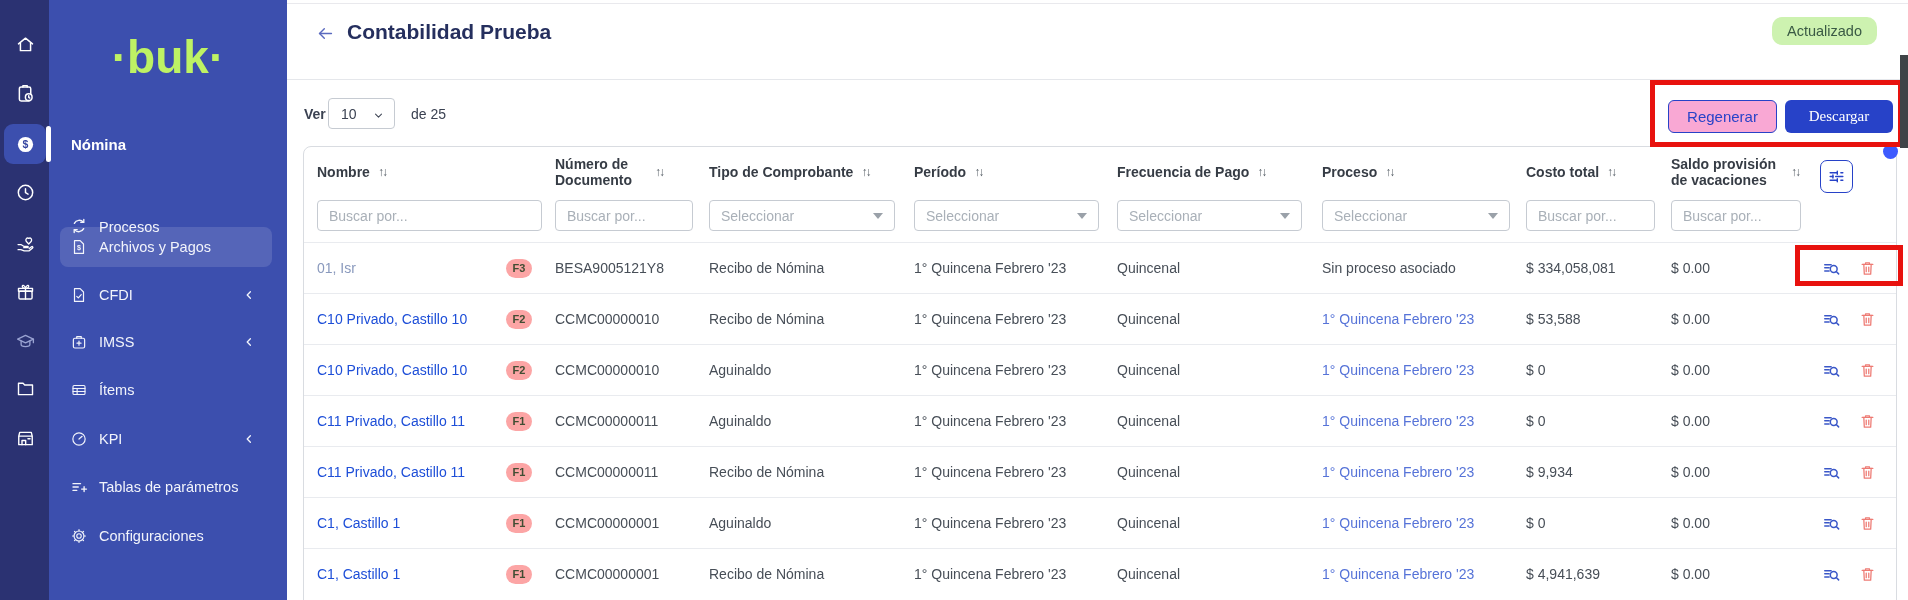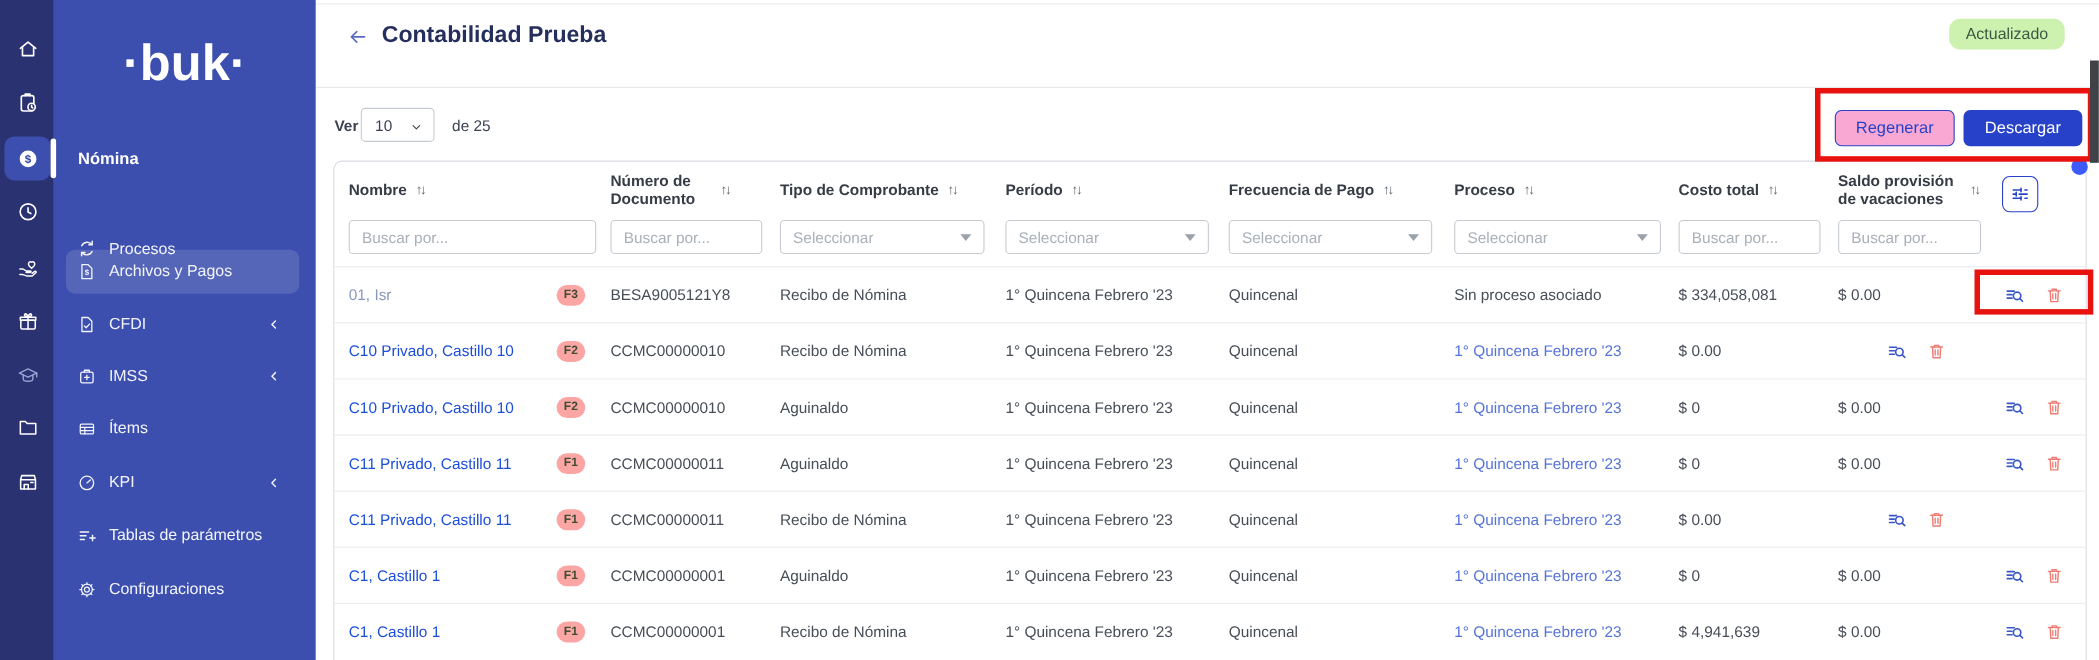--- a/index.html
+++ b/index.html
@@ -5,21 +5,21 @@
   * { margin:0; padding:0; box-sizing:border-box; }
   html,body { width:1908px; height:600px; overflow:hidden; background:#fff;
     font-family:"Liberation Sans", sans-serif; }
   
   #rail { position:absolute; left:0; top:0; width:49px; height:600px; background:#2b3272; z-index:3; }
   .rail-icon { position:absolute; left:8px; width:34px; height:34px; display:flex; align-items:center; justify-content:center; color:#fff; }
   .rail-icon svg { width:21px; height:21px; }
   .rail-icon.active-bg { background:#3c4fae; border-radius:9px; left:4px; width:42px; height:40px; }
   .rail-indicator { position:absolute; left:46px; width:5px; border-radius:3px; background:#fff; z-index:4; }
   #panel { position:absolute; left:49px; top:0; width:238px; height:600px; background:#3c4fae; z-index:2; }
-  #logo { position:absolute; left:0; top:30px; width:238px; text-align:center; color:#ffffff; font-size:46px; font-weight:600; }
+  #logo { position:absolute; left:0; top:30px; width:238px; text-align:center; color:#bef264; font-size:46px; font-weight:600; }
   #section-title { position:absolute; left:22px; top:136px; color:#fff; font-size:15px; font-weight:700; }
   .menu-item { position:absolute; left:11px; width:212px; height:40px; display:flex; align-items:center; color:#f2f4fb; font-size:14.5px; border-radius:8px; }
   .menu-item .mi-icon { width:18px; height:18px; margin-left:10px; margin-right:11px; flex:none; }
   .menu-item .mi-icon svg { width:18px; height:18px; display:block; }
   .menu-item.active { background:rgba(255,255,255,0.13); }
   .menu-item .chev { margin-left:auto; margin-right:17px; width:12px; height:12px; }
   .menu-item .chev svg { width:12px; height:12px; display:block; }
   
   #main { position:absolute; left:287px; top:0; right:0; height:600px; background:#fff; }
   #topline { position:absolute; left:0; top:3px; right:0; height:1px; background:#e9e9ed; }
@@ -29,21 +29,21 @@
   #page-title { position:absolute; left:60px; top:20px; font-size:21px; font-weight:700; color:#252f5e; }
   #status-badge { position:absolute; right:31px; top:17px; background:#cdf2b0; color:#3a5a44; font-size:14.5px; padding:6px 15px; border-radius:10px; }
   
   #ver-label { position:absolute; left:17px; top:106px; font-size:14px; color:#3b4252;font-weight:bold; }
   #ver-select { position:absolute; left:41px; top:98px; width:67px; height:31px; border:1px solid #c6cbd2; border-radius:4px; display:flex; align-items:center; font-size:14px; color:#3b4252; }
   #ver-select .val { margin-left:12px; }
   #ver-select .vcaret { margin-left:auto; margin-right:10px; width:11px; height:11px; }
   #total-label { position:absolute; left:124px; top:106px; font-size:14px; color:#3b4252; }
   .btn { position:absolute; top:100px; height:33px; border-radius:6px; font-size:15px; display:flex; align-items:center; justify-content:center; }
   #btn-regenerar { right:131px; width:109px; background:#f9a8d4; border:1.5px solid #2742c8; color:#2742c8; }
-  #btn-descargar { right:15px; width:108px; background:#2742c8; color:#fff; }
+  #btn-descargar { right:15px; width:108px; background:#2742c8; color:#fff;font-family:Liberation Serif, serif; }
   
   #card { position:absolute; left:16px; top:146px; width:1594px; height:470px; border:1px solid #d9dce1; border-radius:8px 8px 0 0; background:#fff; }
   .trow { display:grid; grid-template-columns:238px 154px 205px 203px 205px 204px 145px 133px 107px; }
   .hlabels { height:50px; }
   .hcell { display:flex; align-items:center; padding-left:13px; font-size:14px; font-weight:700; color:#363c45; }
   .hcell .lbl { line-height:16px; }
   .sort { margin-left:8px; font-size:12px; color:#565e66; letter-spacing:-2px; font-weight:400; }
   .hfilters { height:45px; }
   .fcell { padding-left:13px; }
   .finput { height:31px; border:1px solid #c6cbd2; border-radius:4px; background:#fff; display:flex; align-items:center; color:#a9b0b8; font-size:14px; margin-top:3px; }
@@ -369,20 +369,21 @@
         <span class="name-link">C10 Privado, Castillo 10</span>
         <span class="badge">F2</span>
       </div>
       <div class="dcell">CCMC00000010</div>
       <div class="dcell">Recibo de Nómina</div>
       <div class="dcell">1° Quincena Febrero '23</div>
       <div class="dcell">Quincenal</div>
       <div class="dcell">
             <span class="proc-link">1° Quincena Febrero '23</span>
           </div>
+      <div class="dcell">$ 53,588</div>
       <div class="dcell">$ 0.00</div>
       <div class="dcell acell">
         <span class="icon-search"><svg viewBox="0 0 24 24" fill="none" stroke="currentColor" stroke-width="1.9" stroke-linecap="round" stroke-linejoin="round">
                 <path d="M3.5 7.2h8M3.5 11.2h5.5M3.5 15.2h5.5"></path>
                 <circle cx="14.8" cy="12.6" r="4.3"></circle>
                 <path d="M18 15.8l3 3"></path>
               </svg></span>
         <span class="icon-trash"><svg viewBox="0 0 24 24" fill="none" stroke="currentColor" stroke-width="1.8" stroke-linecap="round" stroke-linejoin="round">
                 <path d="M4.5 6.3h15"></path>
                 <path d="M9.2 6V4.2h5.6V6"></path>
@@ -452,20 +453,21 @@
         <span class="name-link">C11 Privado, Castillo 11</span>
         <span class="badge">F1</span>
       </div>
       <div class="dcell">CCMC00000011</div>
       <div class="dcell">Recibo de Nómina</div>
       <div class="dcell">1° Quincena Febrero '23</div>
       <div class="dcell">Quincenal</div>
       <div class="dcell">
             <span class="proc-link">1° Quincena Febrero '23</span>
           </div>
+      <div class="dcell">$ 9,934</div>
       <div class="dcell">$ 0.00</div>
       <div class="dcell acell">
         <span class="icon-search"><svg viewBox="0 0 24 24" fill="none" stroke="currentColor" stroke-width="1.9" stroke-linecap="round" stroke-linejoin="round">
                 <path d="M3.5 7.2h8M3.5 11.2h5.5M3.5 15.2h5.5"></path>
                 <circle cx="14.8" cy="12.6" r="4.3"></circle>
                 <path d="M18 15.8l3 3"></path>
               </svg></span>
         <span class="icon-trash"><svg viewBox="0 0 24 24" fill="none" stroke="currentColor" stroke-width="1.8" stroke-linecap="round" stroke-linejoin="round">
                 <path d="M4.5 6.3h15"></path>
                 <path d="M9.2 6V4.2h5.6V6"></path>

